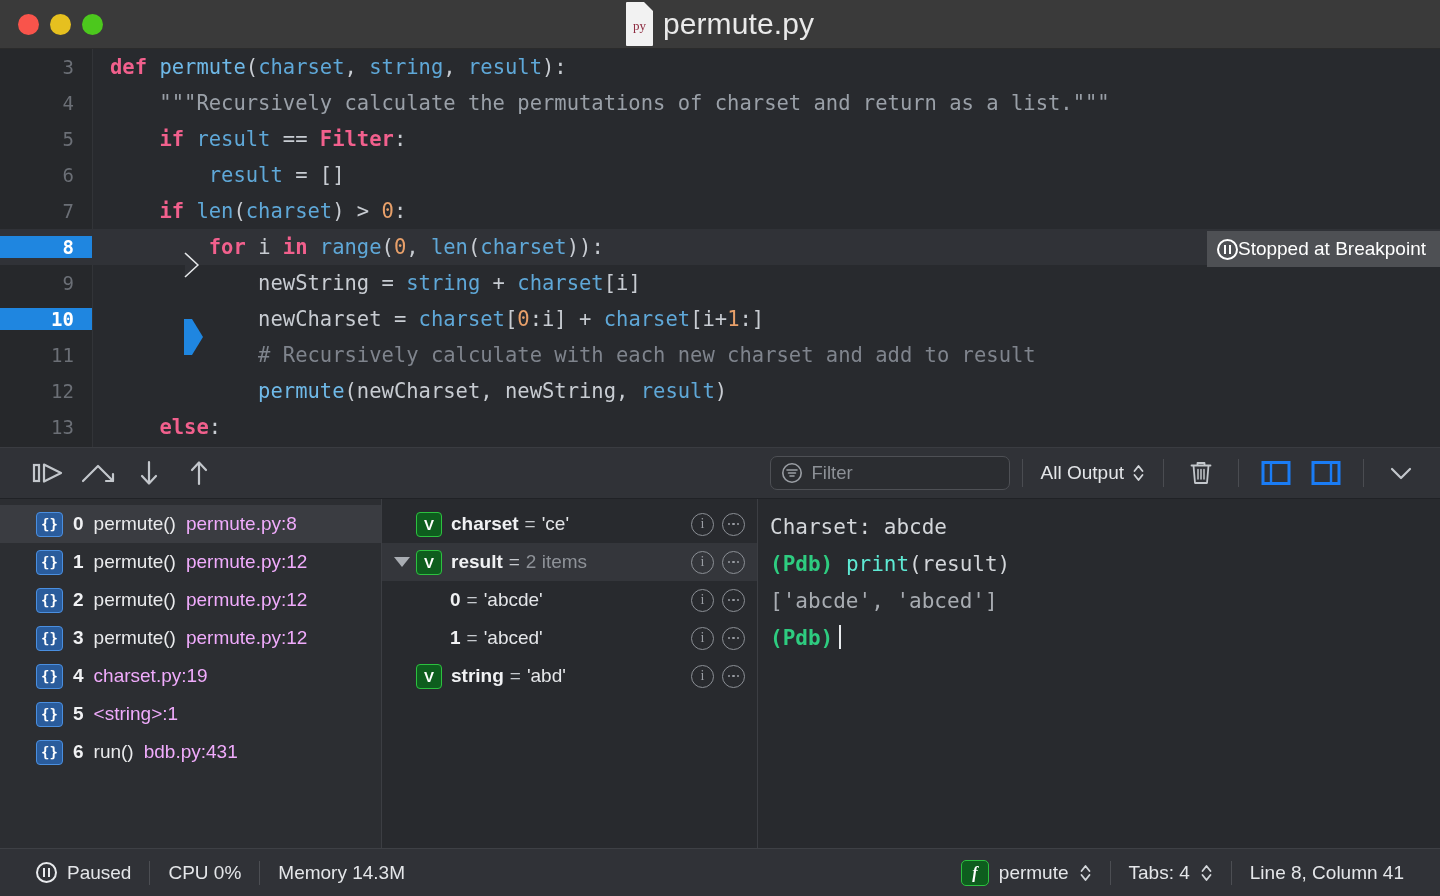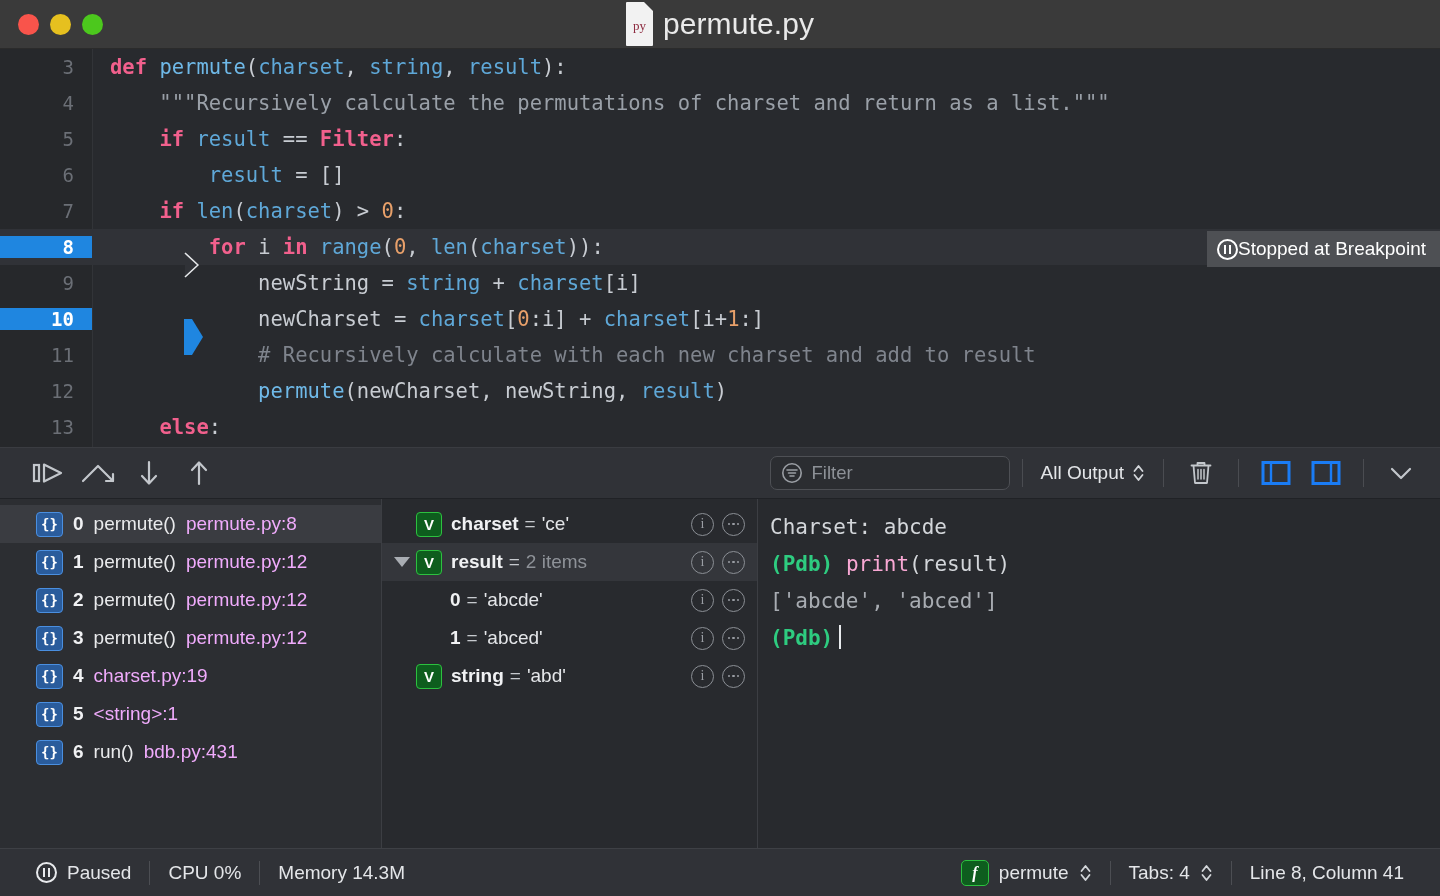--- a/index.html
+++ b/index.html
@@ -277,21 +277,21 @@
     background: #282a2e;
     padding: 10px 0 0 12px; box-sizing: border-box;
     overflow: hidden;
   }
   .con-line {
     font-family: "DejaVu Sans Mono", monospace;
     font-size: 21px; line-height: 37px;
     color: #d3d6da; white-space: pre;
   }
   .con-pdb  { color: #2ecc80; font-weight: 700; }
-  .con-kw   { color: #f9a8d4; }
+  .con-kw   { color: #5eead4; }
   .con-out  { color: #a8acb2; }
   .caret {
     display: inline-block; width: 2px; height: 24px;
     background: #e8eaed; vertical-align: -4px; margin-left: 6px;
   }
 
   
   .statusbar {
     flex: 0 0 48px; height: 48px;
     background: #303237;

